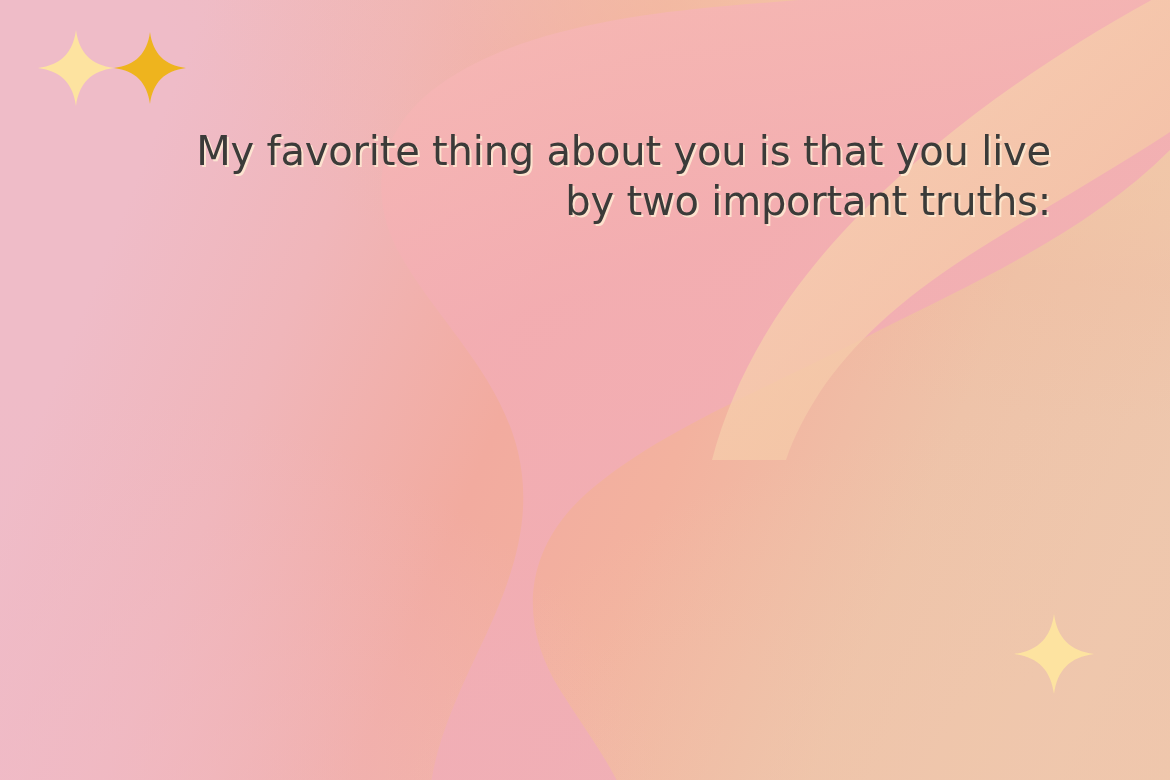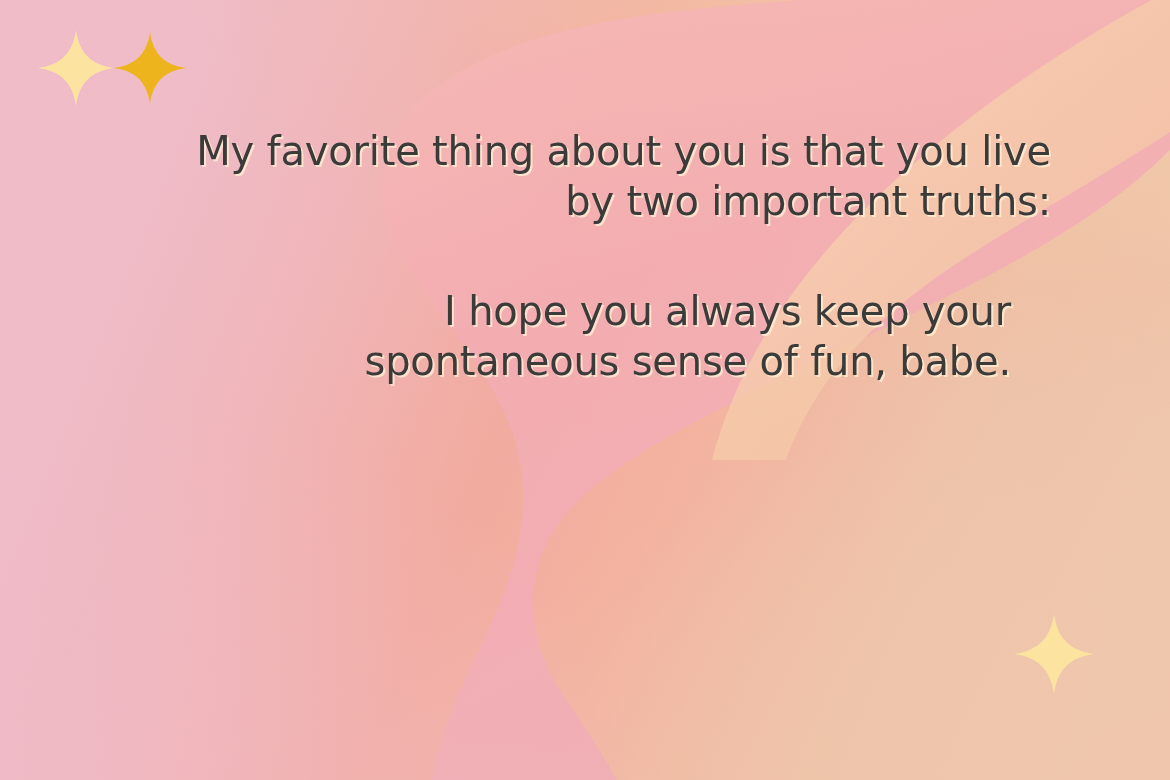--- a/index.html
+++ b/index.html
@@ -177,16 +177,15 @@
   </svg>
 
   <svg class="sparkle" style="left:1014px; top:614px;" width="80" height="80" viewBox="0 0 100 100">
     <path fill="#fde3a0" d="M50 0 C54 30, 70 46, 100 50 C70 54, 54 70, 50 100 C46 70, 30 54, 0 50 C30 46, 46 30, 50 0 Z"></path>
   </svg>
 
   <div class="text-stack">
     <div class="intro-text">My favorite thing about you is that you live by two important truths:</div>
 
 
-    <div class="outro-text">I hope you always keep your spontaneous sense of fun, babe.</div>
   </div>
 
 </div>
 
 </body></html>

